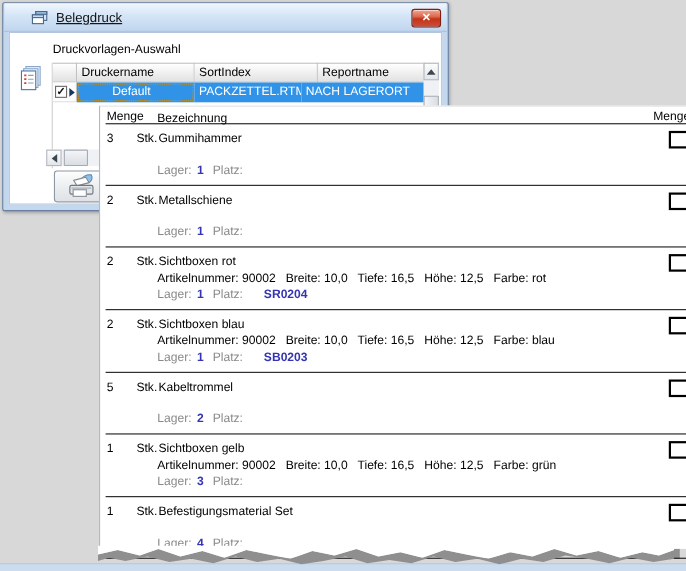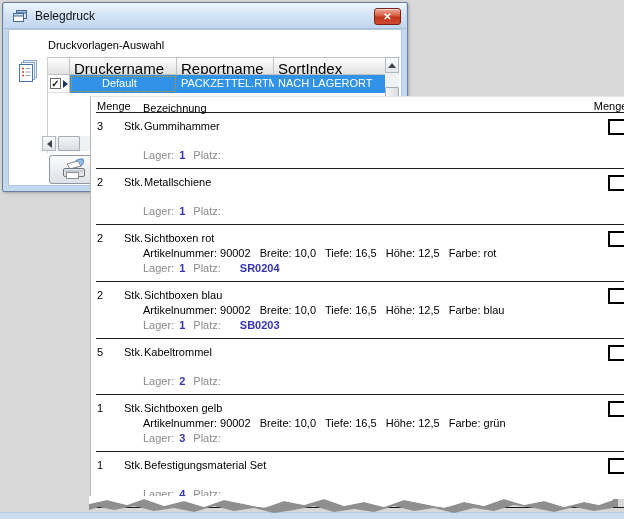--- a/index.html
+++ b/index.html
@@ -9,41 +9,41 @@
   
   .bottom-strip { position:absolute; left:0; top:512px; width:624px; height:7px;
                   background:#ccdcef; border-top:1px solid #b4c9e2; }
 
   
   .dialog { position:absolute; left:2px; top:2px; width:406px; height:190px;
             background:#c3d8ee; border:1px solid #68809e; border-radius:2px;
             box-shadow:1px 1px 3px rgba(0,0,0,.25); z-index:5; }
   .titlebar { position:absolute; left:1px; top:0; right:1px; height:26px;
               background:linear-gradient(#f0f6fd,#d5e5f7 45%,#c0d6ef);
-              display:flex; align-items:center; padding-left:8px;
-              border-bottom:1px solid #a9c0da; }
+              display:flex; align-items:center; padding-left:24px;
+              border-bottom:1px solid #a9c0da;text-decoration:underline; }
   .title-text { font-size:12px; color:#111; margin-left:7px; }
   .close-btn { position:absolute; top:5px; right:5px; width:27px; height:17px;
                border:1px solid #7c2013; border-radius:3px;
                background:linear-gradient(#f2a793,#dd6a4e 40%,#c23419 55%,#d04b33);
                color:#fff; font-size:10px; font-weight:bold; text-align:center; line-height:15px;
                box-shadow:inset 0 1px 0 rgba(255,255,255,.55); cursor:default; }
   .client { position:absolute; left:5px; top:26px; right:5px; bottom:5px;
             background:#ffffff; border:1px solid #b4c6dc; }
 
   .section-label { position:absolute; left:39px; top:9px; font-size:11px; color:#000; }
   .report-icon { position:absolute; left:6px; top:29px; width:26px; height:26px; }
 
   
   .grid { position:absolute; left:38px; top:27px; width:352px; height:96px;
           border-left:1px solid #cfcfcf; background:#fff; }
   .grid-header { display:flex; height:18px; }
   .gh-cell { border:1px solid #c2c2c2; border-left:none; height:18px;
              background:linear-gradient(#ffffff,#ededed 60%,#e2e2e2);
-             font-size:15px; color:#000; padding:2px 0 0 4px; overflow:hidden; white-space:nowrap; }
+             font-size:11px; color:#000; padding:2px 0 0 4px; overflow:hidden; white-space:nowrap; }
   .gh-0 { width:22px; } .gh-1 { width:107px; } .gh-2 { width:97px; } .gh-3 { width:112px; }
   .grid-row { display:flex; height:18px; }
   .ind-cell { width:22px; background:#fdfdfd; border-right:1px solid #c2c2c2;
               border-bottom:1px solid #e0e0e0; display:flex; align-items:center; padding-left:2px; }
   .checkbox { width:11px; height:11px; border:1px solid #6a6a6a; background:#fff;
               font-size:10px; line-height:9px; text-align:center; color:#111; font-weight:bold; }
   .row-arrow { width:0; height:0; margin-left:2px;
                border-left:5px solid #17365e; border-top:4px solid transparent; border-bottom:4px solid transparent; }
   .sel-cell { background:#3193e8; color:#fff; font-size:11px; padding:2px 0 0 4px;
               overflow:hidden; white-space:nowrap; }
@@ -136,22 +136,22 @@
         <line x1="7" y1="13" x2="9" y2="13" stroke="#cc4433" stroke-width="1.6"></line>
         <line x1="10.5" y1="13" x2="15.5" y2="13" stroke="#8aa0b8" stroke-width="1"></line>
         <line x1="7" y1="16.5" x2="9" y2="16.5" stroke="#cc4433" stroke-width="1.6"></line>
         <line x1="10.5" y1="16.5" x2="15.5" y2="16.5" stroke="#8aa0b8" stroke-width="1"></line>
       </svg>
 
       <div class="grid">
         <div class="grid-header">
           <div class="gh-cell gh-0"></div>
           <div class="gh-cell gh-1">Druckername</div>
+          <div class="gh-cell gh-3">SortIndex</div>
           <div class="gh-cell gh-2">Reportname</div>
-          <div class="gh-cell gh-3">SortIndex</div>
         </div>
         <div class="grid-row">
           <div class="ind-cell">
             <div class="checkbox">✓</div>
             <div class="row-arrow"></div>
           </div>
           <div class="sel-cell sc-1 focus-cell">Default</div>
           <div class="sel-cell sc-2">PACKZETTEL.RTM</div>
           <div class="sel-cell sc-3">NACH LAGERORT</div>
         </div>

